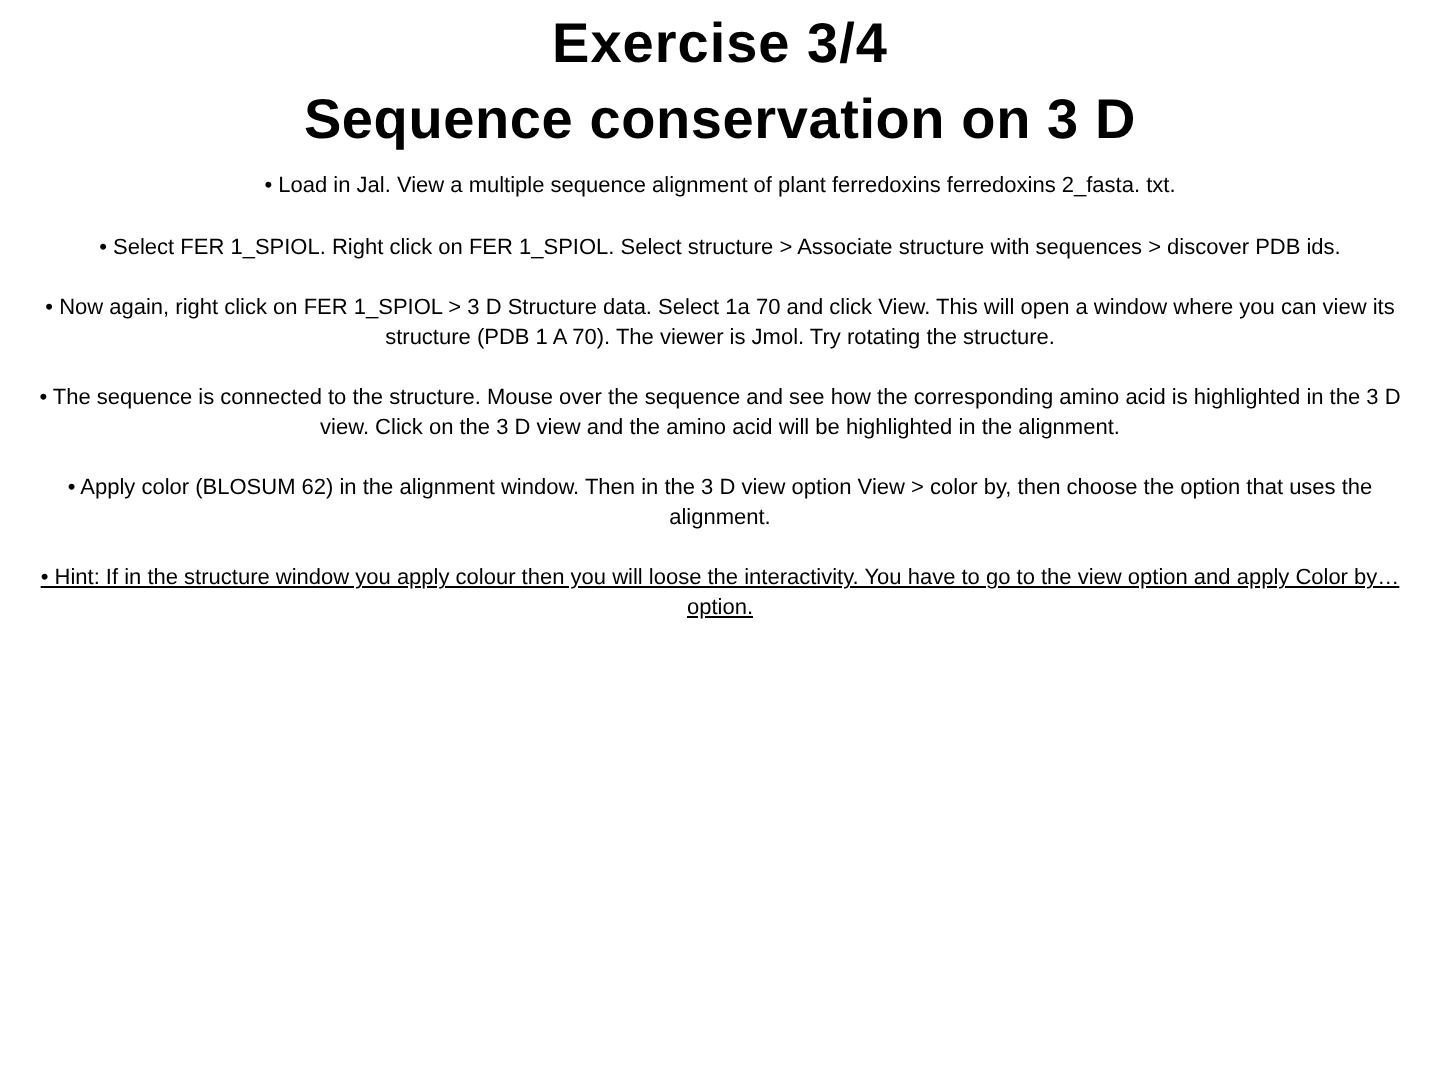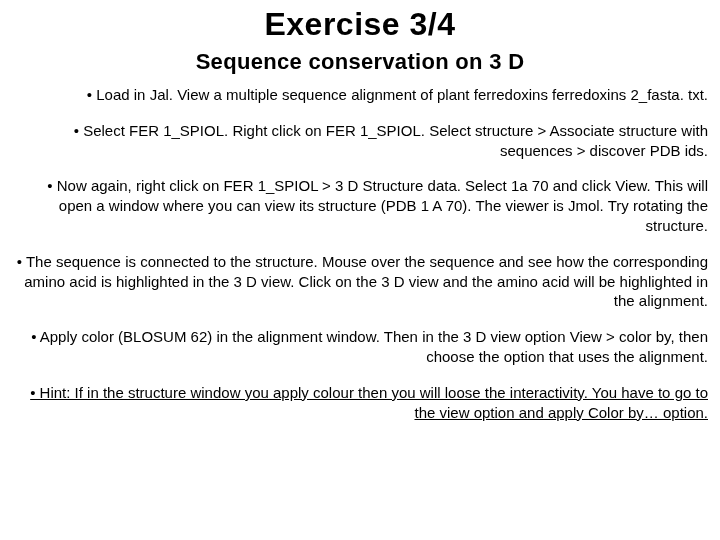--- a/index.html
+++ b/index.html
@@ -6,38 +6,38 @@
   body {
     width: 720px;
     height: 540px;
     background: #ffffff;
     font-family: Verdana, Geneva, sans-serif;
     color: #000;
     padding: 6px 12px 12px 12px;
     overflow: hidden;
   }
   .title {
-    font-size: 32px;
+    font-size: 28px;
     font-weight: bold;
     text-align: center;
     margin-bottom: 6px;
     letter-spacing: 0.5px;
   }
   .subtitle {
-    font-size: 22px;
+    font-size: 28px;
     font-weight: bold;
     text-align: center;
     margin-bottom: 10px;
     letter-spacing: 0.3px;
   }
   .bullet {
-    font-size: 15px;
+    font-size: 11px;
     line-height: 1.32;
     margin-bottom: 16px;
-    text-align: right;
+    text-align: center;
   }
   .bullet:last-child { margin-bottom: 0; text-decoration: underline; }
 </style>
 </head>
 <body>
 
 <div class="title">Exercise 3/4</div>
 <div class="subtitle">Sequence conservation on 3 D</div>
 
 <div class="bullet">• Load in Jal. View a multiple sequence alignment of plant ferredoxins ferredoxins 2_fasta. txt.</div>

